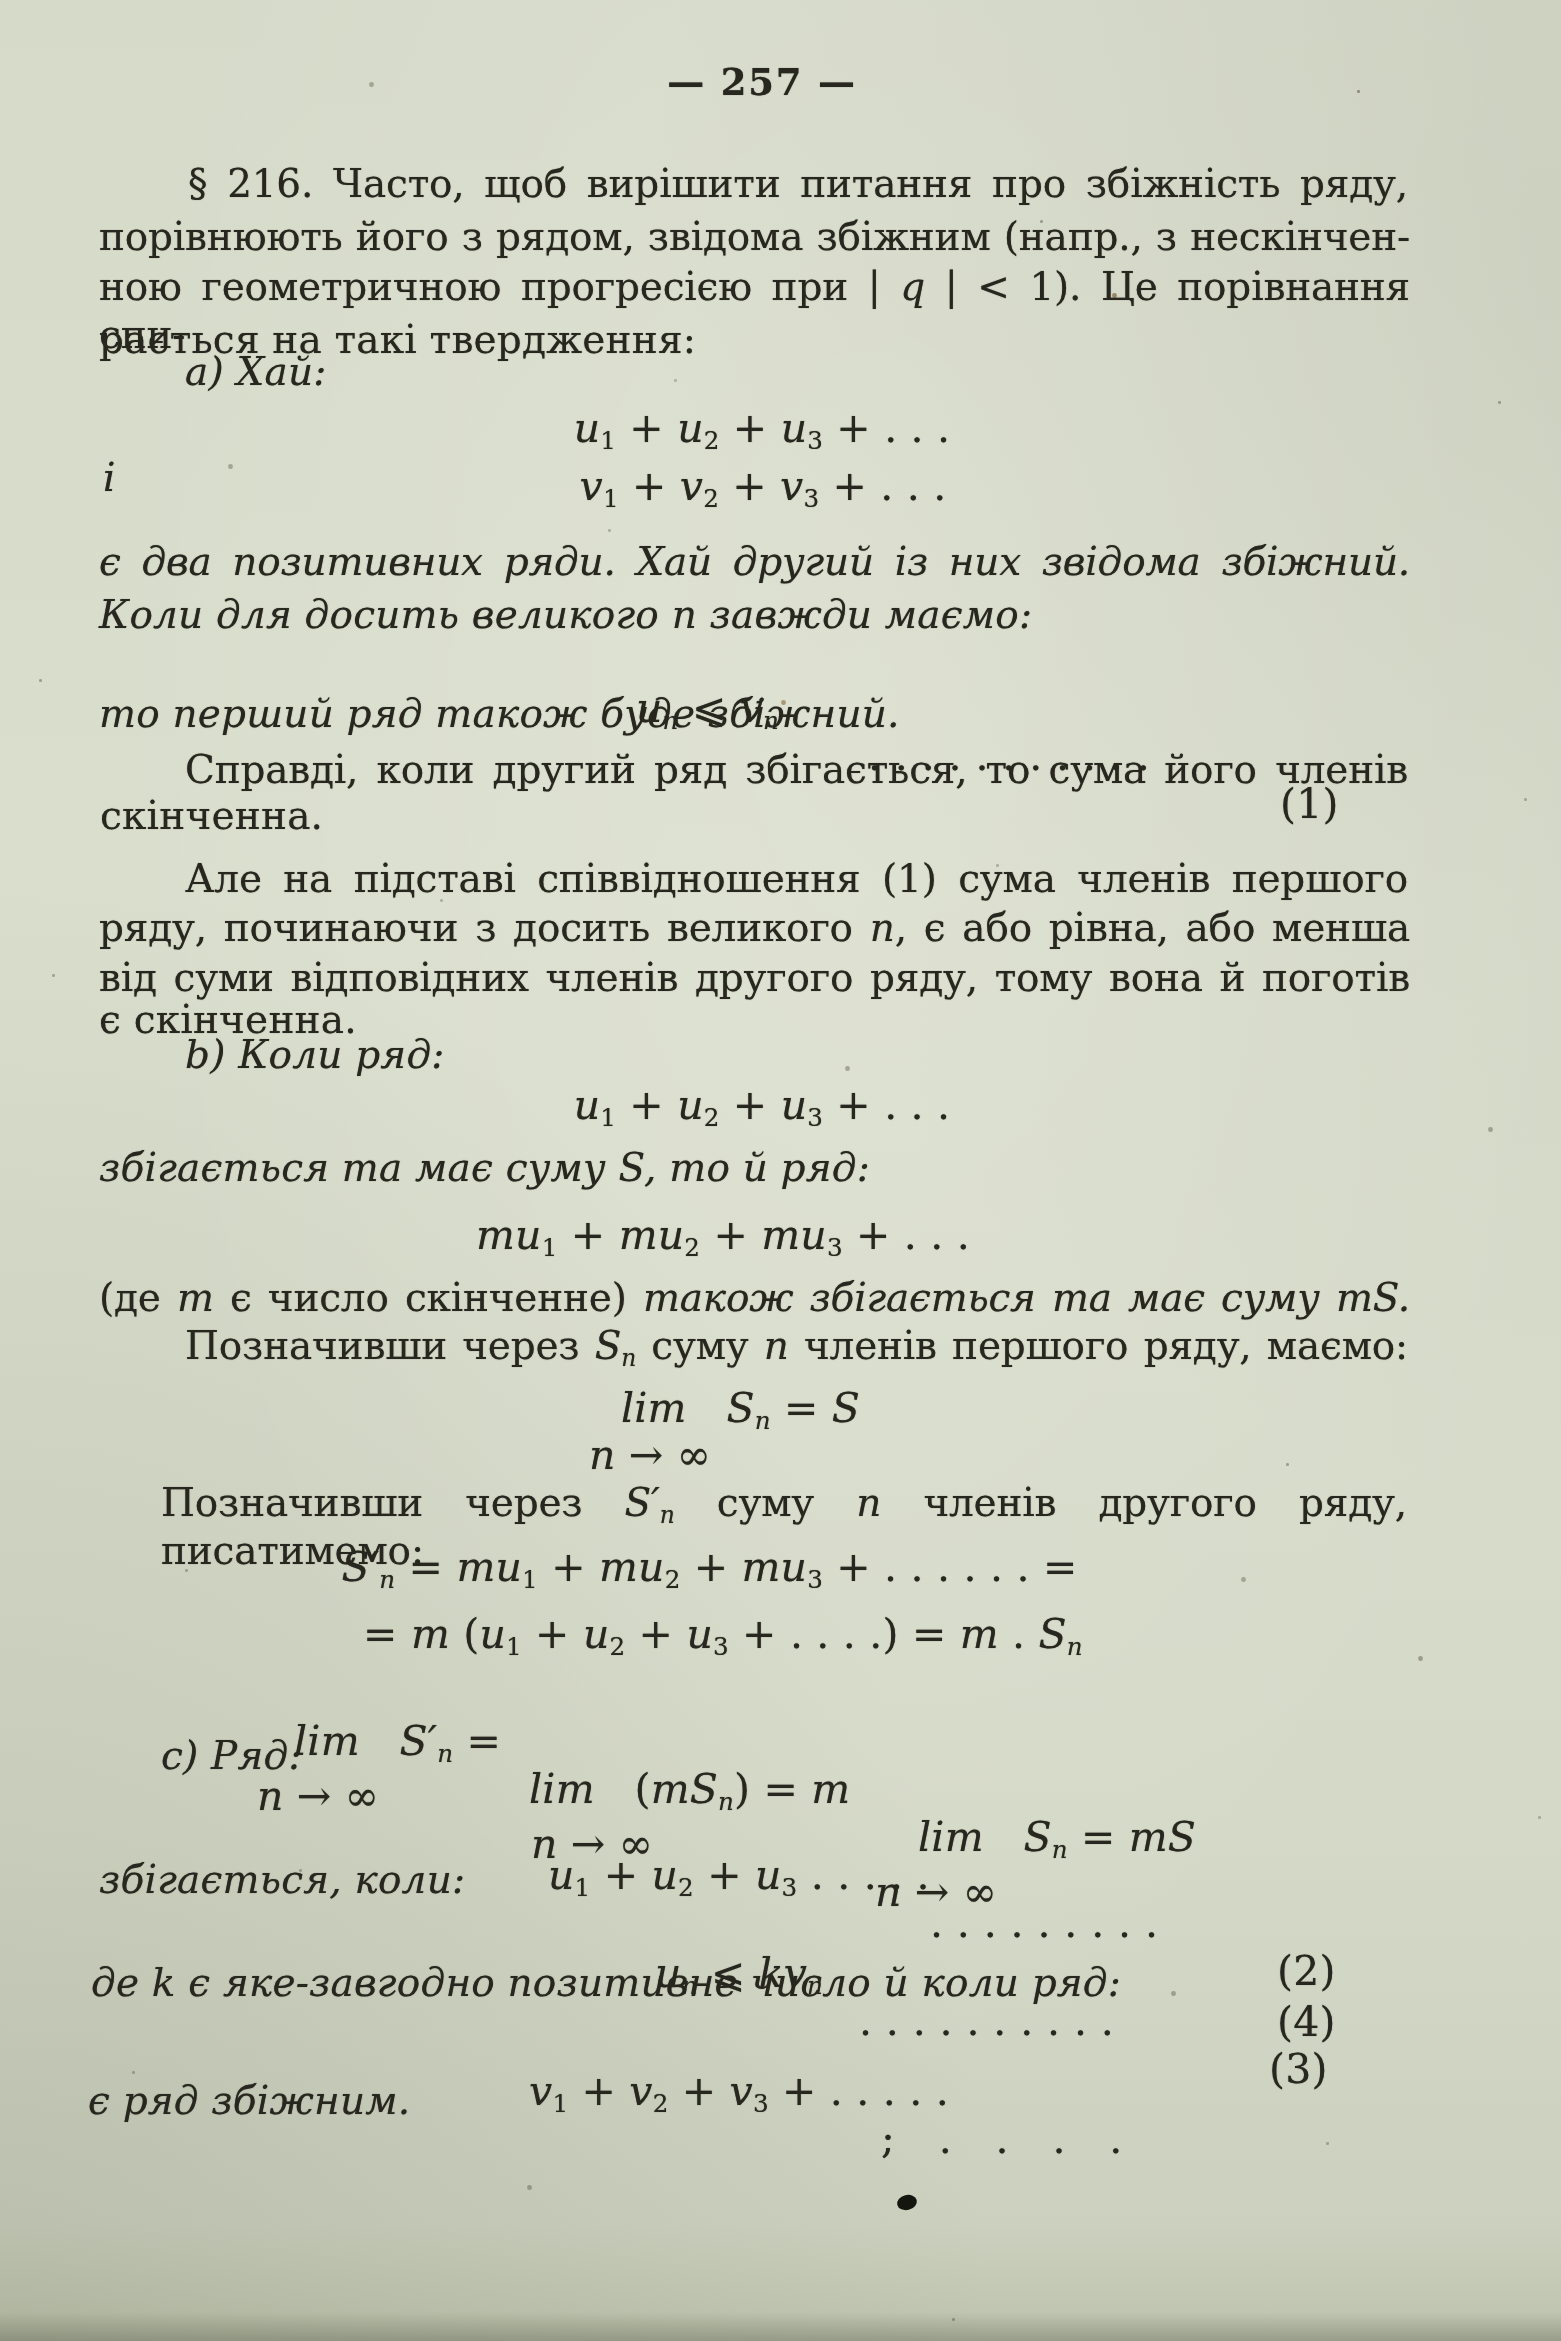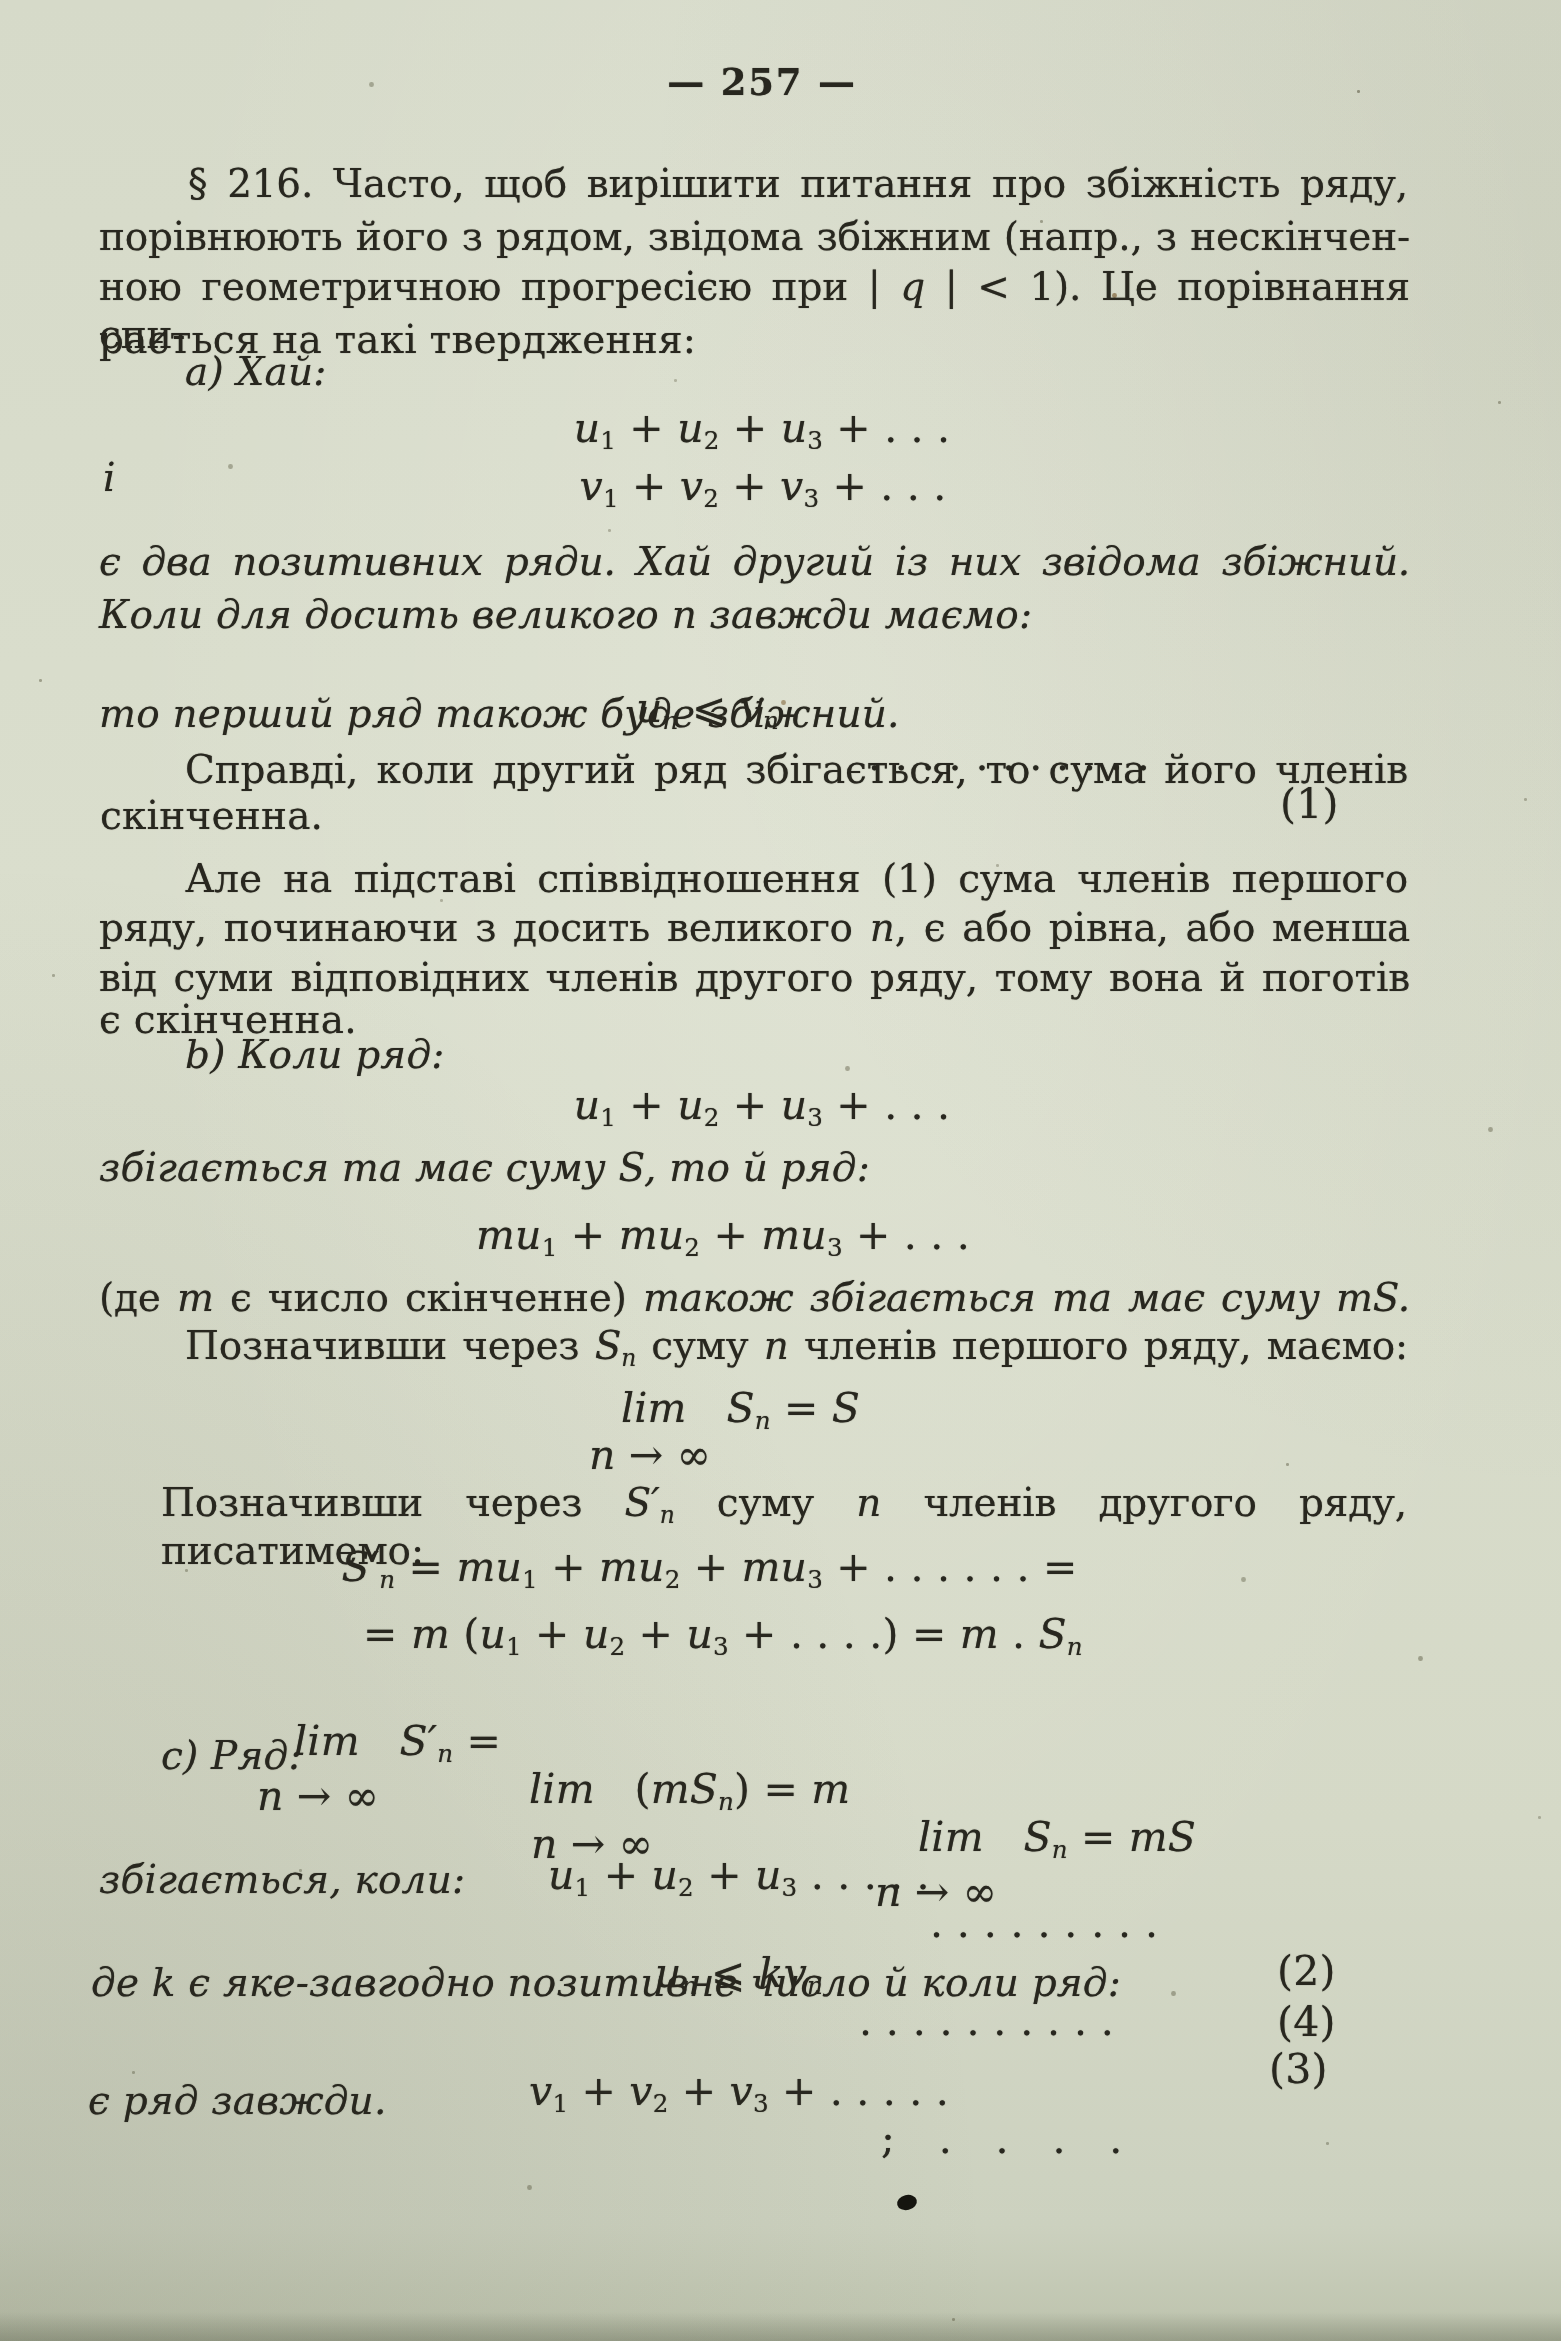--- a/index.html
+++ b/index.html
@@ -136,17 +136,17 @@
     <span style="position:absolute;left:655px;"><i>u</i><sub><i>n</i></sub> ⩽ <i>kv</i><sub><i>n</i></sub></span>
     <span class="dots" style="position:absolute;left:859px;">. . . . . . . . . .</span>
     <span style="position:absolute;left:1269px;">(3)</span>
   </div>
   <div class="line it" style="top:1959px;left:91px;">де <i>k</i> є яке-завгодно позитивне число й коли ряд:</div>
   <div class="line eq" style="top:2019px;left:0;width:1562px;">
     <span style="position:absolute;left:529px;"><i>v</i><sub>1</sub> + <i>v</i><sub>2</sub> + <i>v</i><sub>3</sub> + . . . . .</span>
     <span class="dots" style="position:absolute;left:881px;word-spacing:30px;">; . . . .</span>
     <span style="position:absolute;left:1277px;top:-21px;">(4)</span>
   </div>
-  <div class="line it" style="top:2077px;left:88px;">є ряд завжди.</div>
+  <div class="line it" style="top:2077px;left:88px;">є ряд збіжним.</div>
 
   <div class="ink-dot"></div>
 </div>
 
 
 </body></html>

